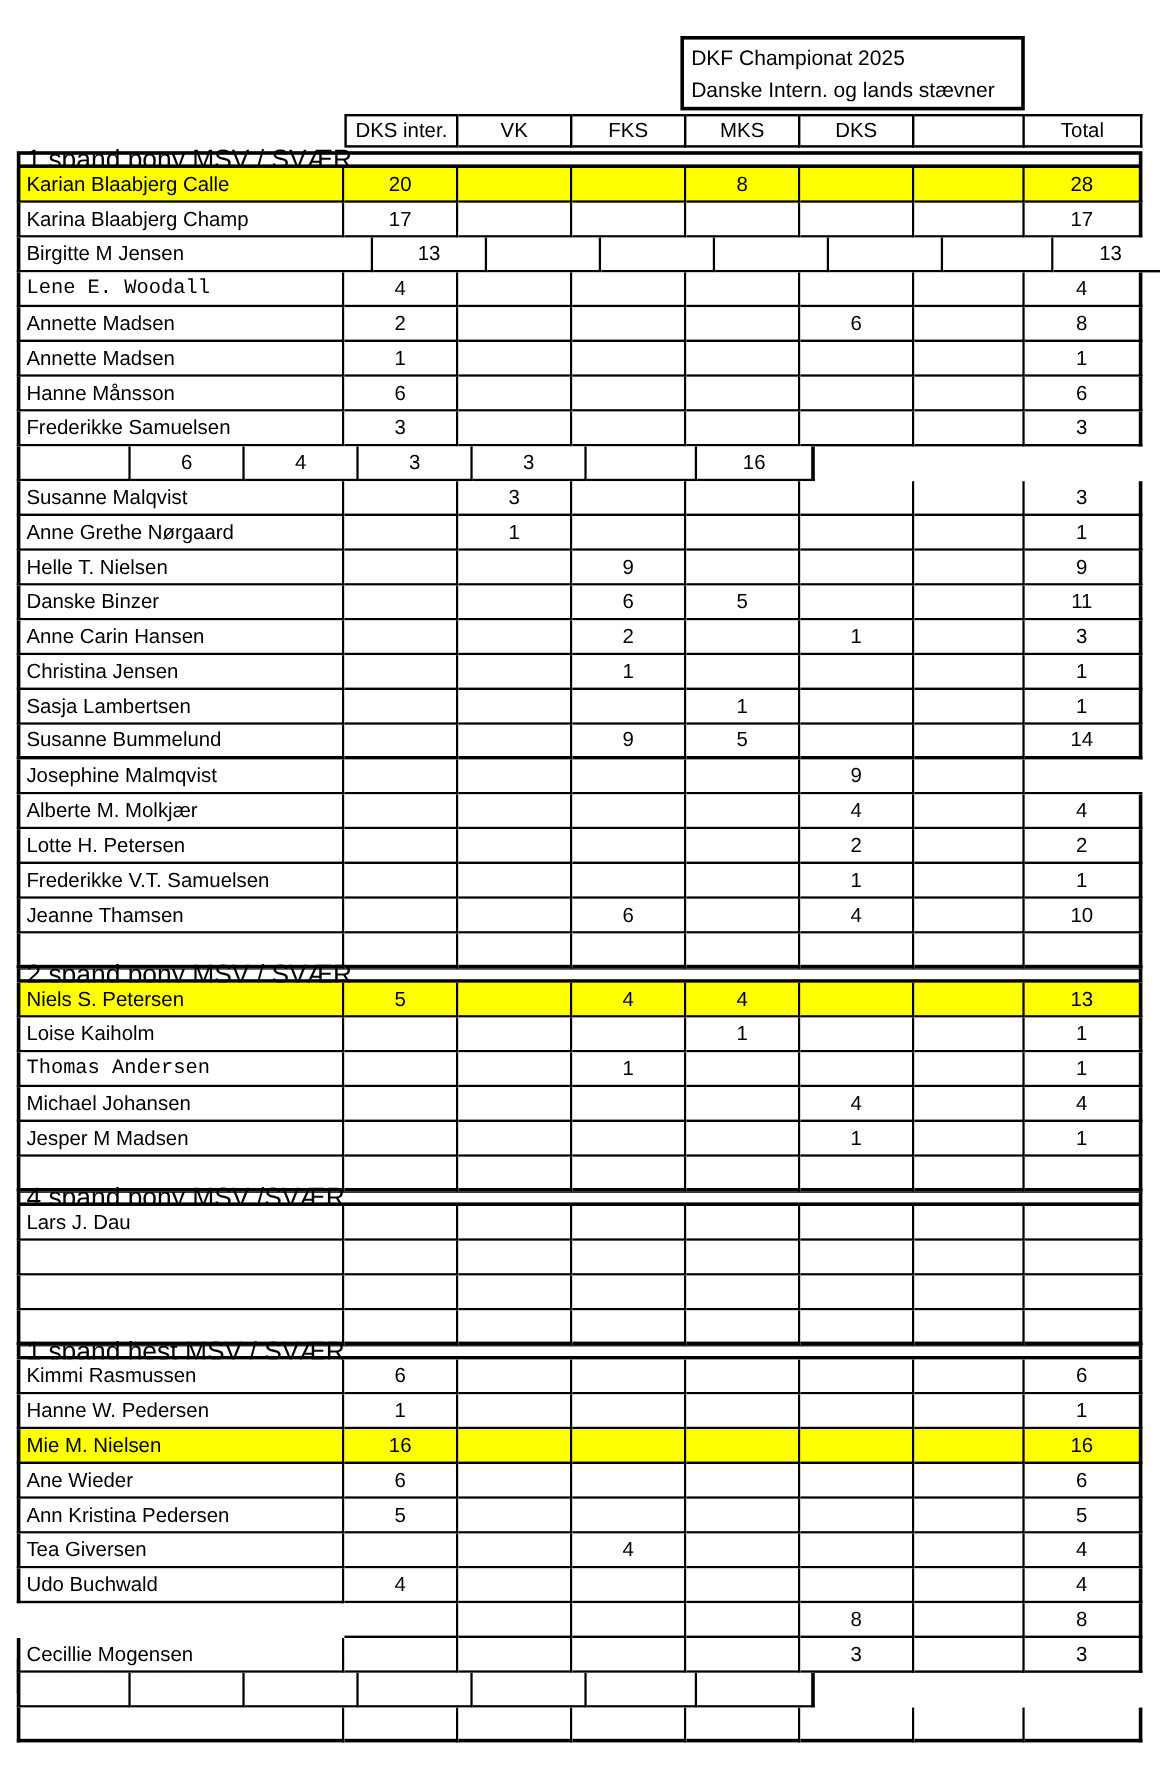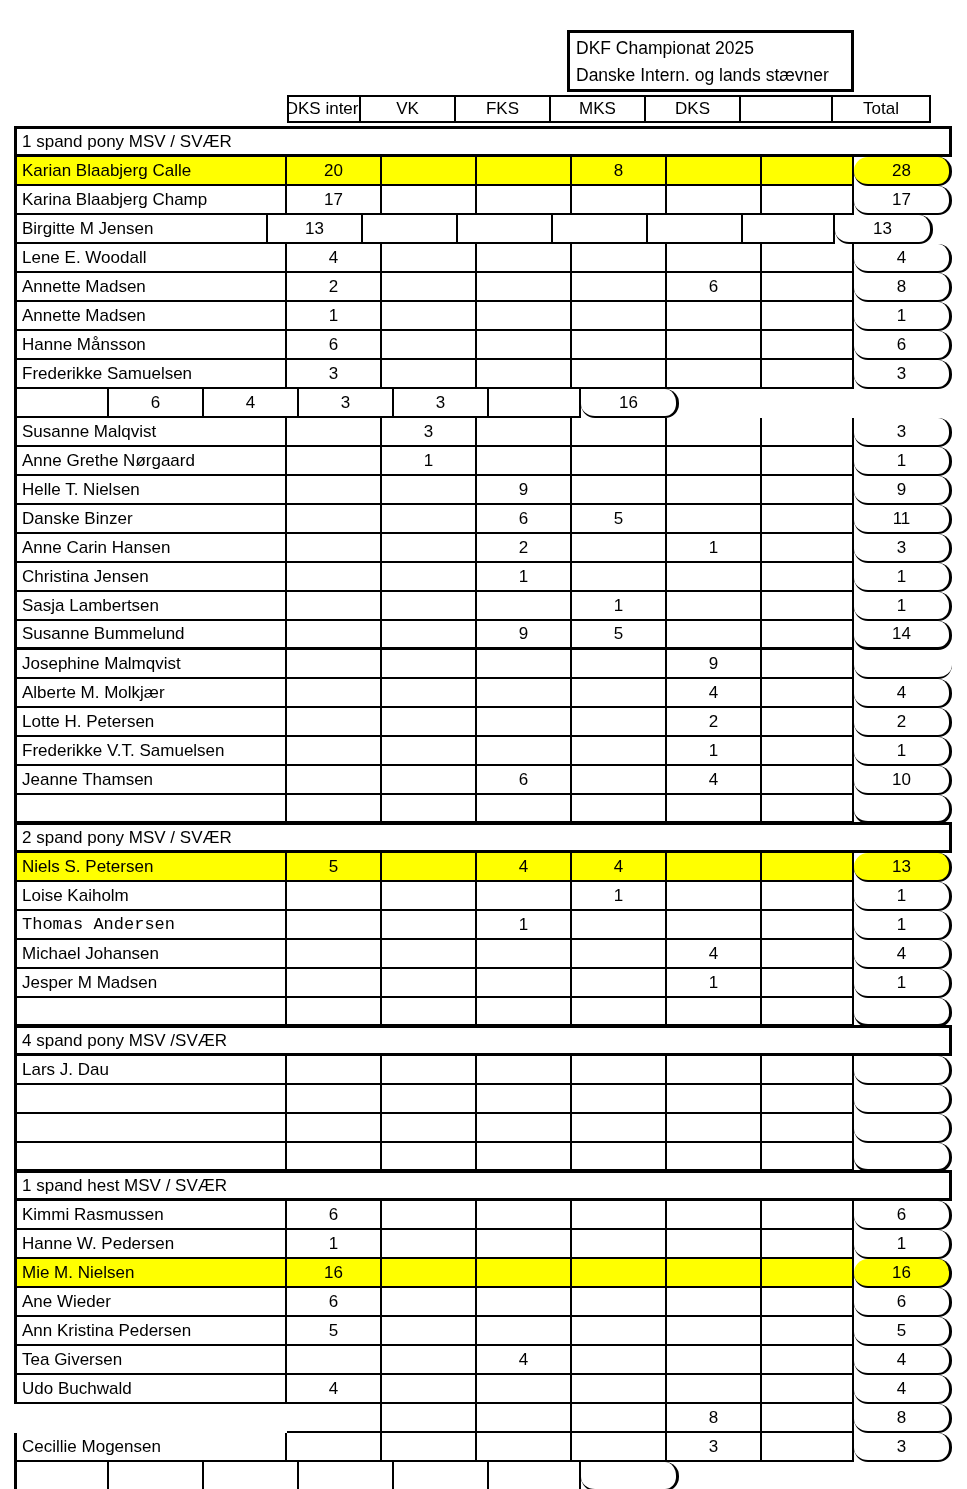--- a/index.html
+++ b/index.html
@@ -30,48 +30,48 @@
   
   .header-row { height:28px; margin-bottom:5px; }
   .header-row .spacer-cell { border:none; }
   .header-row .head-cell {
     border-top:2px solid #000; border-bottom:2px solid #000; border-right:2px solid #000;
   }
   .header-row .head-cell.first { border-left:2px solid #000; }
 
   
   .section-header {
-    height:31px; box-sizing:border-box; border:3px solid #000; margin-top:-2px;
-    display:flex; align-items:center; padding-left:5px; font-size:17px; white-space:nowrap;
+    height:14px; box-sizing:border-box; border:3px solid #000; margin-top:-2px;
+    display:flex; align-items:center; padding-left:5px; font-size:22px; white-space:nowrap;
   }
 
   
   .data-row { height:29px; }
   .data-row .cell { border-right:2px solid #000; border-bottom:2px solid #000; background:#fff; }
   .data-row .cell:first-child {
     border-left:3px solid #000; justify-content:flex-start; padding-left:5px;
   }
-  .data-row .cell:last-child { border-right:3px solid #000;border-radius:14px; }
+  .data-row .cell:last-child { border-right:3px solid #000; }
   .section-body .data-row:last-child .cell { border-bottom:3px solid #000; }
   .data-row.thick-bottom .cell { border-bottom:3px solid #000; }
   .data-row.open-right .cell:last-child { border-right:none; }
   .data-row.highlight .cell { background:var(--hl,#ffff00); }
 </style>
 </head>
 <body>
 
 <div class="page">
   <div class="title-box">
     <div>DKF Championat 2025</div>
     <div>Danske Intern. og lands stævner</div>
   </div>
   <div class="sheet">
       <div class="row header-row">
         <div class="cell spacer-cell" style="width: 273px;"></div>
-        <div class="cell head-cell first" style="width: 74px;">DKS inter.</div>
+        <div class="cell head-cell first" style="width: 95px;">DKS inter.</div>
         <div class="cell head-cell" style="width: 95px;">VK</div>
         <div class="cell head-cell" style="width: 95px;">FKS</div>
         <div class="cell head-cell" style="width: 95px;">MKS</div>
         <div class="cell head-cell" style="width: 95px;">DKS</div>
         <div class="cell head-cell" style="width: 92px;"></div>
         <div class="cell head-cell" style="width: 98px;">Total</div>
       </div>
       <div class="section-header">1 spand pony MSV / SVÆR</div>
       <div class="section-body">
         <div class="row data-row highlight">
@@ -88,31 +88,31 @@
           <div class="cell name-cell" style="width: 273px;">Karina Blaabjerg Champ</div>
           <div class="cell value-cell" style="width: 95px;">17</div>
           <div class="cell value-cell" style="width: 95px;"></div>
           <div class="cell value-cell" style="width: 95px;"></div>
           <div class="cell value-cell" style="width: 95px;"></div>
           <div class="cell value-cell" style="width: 95px;"></div>
           <div class="cell value-cell" style="width: 92px;"></div>
           <div class="cell value-cell" style="width: 98px;">17</div>
         </div>
         <div class="row data-row">
-          <div class="cell name-cell" style="width: 254px;">Birgitte M Jensen</div>
+          <div class="cell name-cell" style="width: 297px;">Birgitte M Jensen</div>
           <div class="cell value-cell" style="width: 95px;">13</div>
           <div class="cell value-cell" style="width: 95px;"></div>
           <div class="cell value-cell" style="width: 95px;"></div>
           <div class="cell value-cell" style="width: 95px;"></div>
           <div class="cell value-cell" style="width: 95px;"></div>
           <div class="cell value-cell" style="width: 92px;"></div>
           <div class="cell value-cell" style="width: 98px;">13</div>
         </div>
         <div class="row data-row">
-          <div class="cell name-cell" style="width: 273px;">Lene E. Woodall</div>
+          <div class="cell name-cell" style="width: 273px; font-family: Liberation Mono, monospace;">Lene E. Woodall</div>
           <div class="cell value-cell" style="width: 95px;">4</div>
           <div class="cell value-cell" style="width: 95px;"></div>
           <div class="cell value-cell" style="width: 95px;"></div>
           <div class="cell value-cell" style="width: 95px;"></div>
           <div class="cell value-cell" style="width: 95px;"></div>
           <div class="cell value-cell" style="width: 92px;"></div>
           <div class="cell value-cell" style="width: 98px;">4</div>
         </div>
         <div class="row data-row">
           <div class="cell name-cell" style="width: 273px;">Annette Madsen</div>

